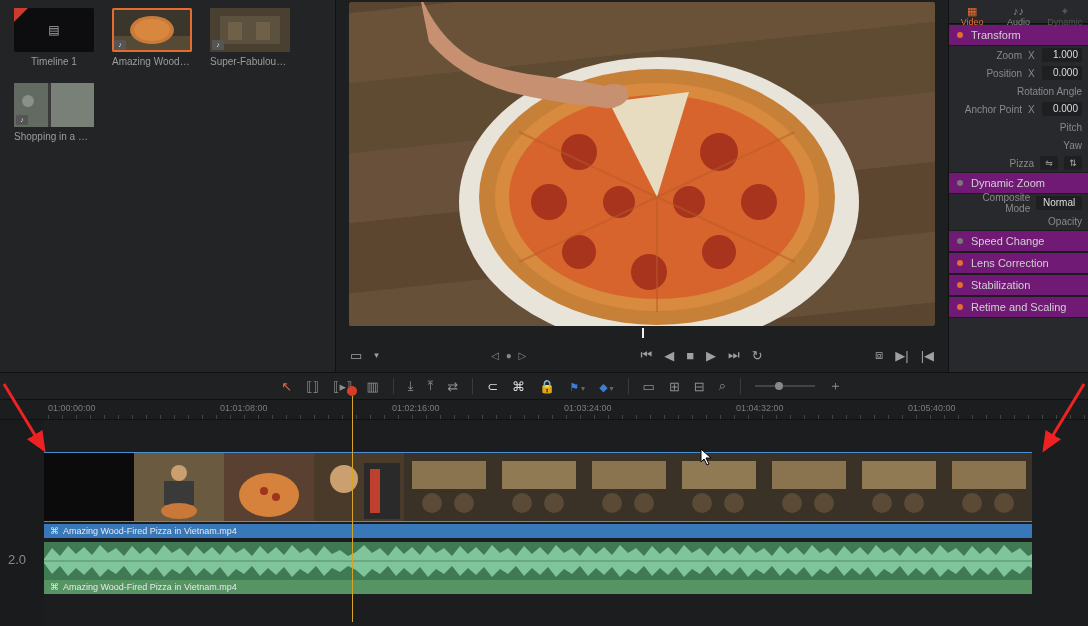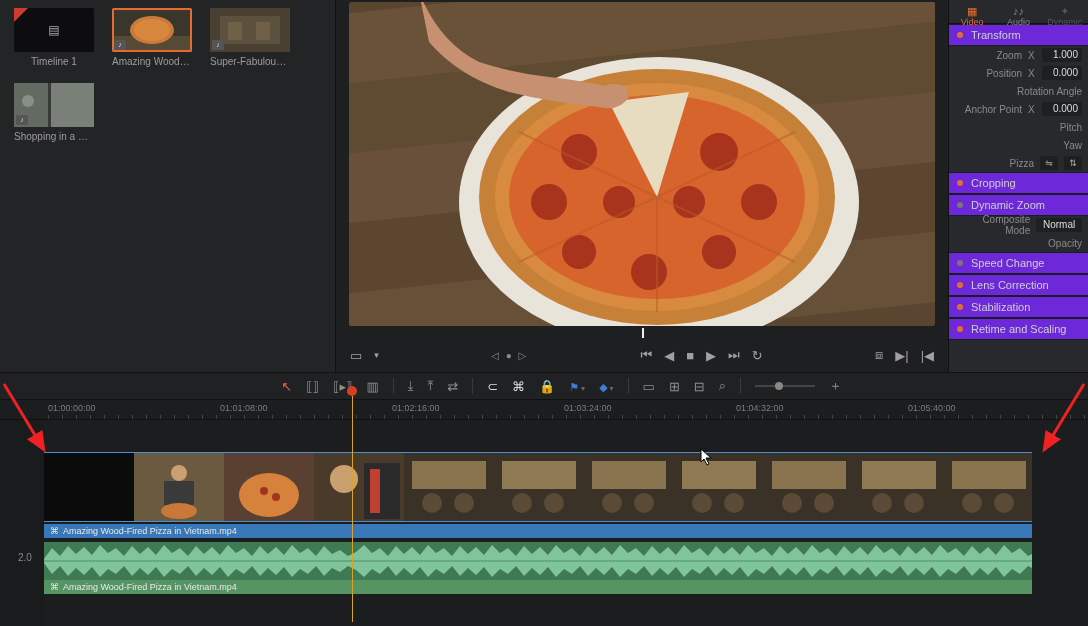--- a/index.html
+++ b/index.html
@@ -27,21 +27,21 @@
 .transport .grp { display:flex; gap:12px; align-items:center; }
 .tc-btn { color:#a0a0a0; font-size:13px; cursor:pointer; }
 .tc-dots { font-size:10px; color:#888; letter-spacing:2px; }
 
 
 .inspector { width:140px; background:#28292c; border-left:1px solid #111; font-size:11px; }
 .insp-tabs { display:flex; height:24px; border-bottom:1px solid #111; }
 .insp-tab { flex:1; text-align:center; line-height:12px; padding-top:6px; font-size:9px; color:#888; cursor:pointer; }
 .insp-tab.active { color:#e66b2e; }
 .insp-tab .ico { display:block; font-size:11px; line-height:10px; }
-.section-head { display:flex; align-items:center; height:22px; padding:0 8px; background:#6d28d9; border-top:1px solid #1b1c1e; border-bottom:1px solid #1b1c1e; }
+.section-head { display:flex; align-items:center; height:22px; padding:0 8px; background:#701a75; border-top:1px solid #1b1c1e; border-bottom:1px solid #1b1c1e; }
 .section-head .dot { width:6px; height:6px; border-radius:50%; background:#e66b2e; margin-right:8px; }
 .section-head .dot.off { background:#777; }
 .section-head .title { font-size:11px; color:#d0d0d0; }
 .prop-row { display:flex; align-items:center; height:18px; padding:0 6px; justify-content:flex-end; gap:6px; }
 .prop-row .plabel { font-size:10px; color:#8a8a8a; text-align:right; }
 .prop-row .axis { font-size:10px; color:#8a8a8a; width:8px; }
 .prop-row .valbox { width:40px; height:14px; background:#1e1f21; border-radius:2px; font-size:10px; color:#ddd; text-align:right; padding:0 4px; line-height:14px; }
 .prop-row .iconbtn { width:18px; height:14px; background:#1e1f21; border-radius:2px; font-size:9px; color:#aaa; text-align:center; line-height:14px; }
 
 
@@ -58,21 +58,21 @@
 
 .timeline { position:relative; background:#1c1d1f; }
 .ruler { height:20px; position:relative; background:#1c1d1f; border-bottom:1px solid #111; }
 .ruler .tick { position:absolute; top:3px; font-size:9px; color:#7d7d7d; }
 .ruler .hash { position:absolute; bottom:0; height:4px; border-left:1px solid #444; }
 .playhead { position:absolute; top:-14px; width:10px; height:10px; background:#d63e2a; border-radius:50%; transform:translateX(-5px); z-index:5; }
 .playline { position:absolute; top:-4px; width:1px; height:226px; background:#d6a429; z-index:5; }
 
 .tracks { position:relative; height:206px; }
 .gutter { position:absolute; left:0; top:0; width:44px; height:100%; background:#1a1b1d; }
-.gutter .gl { position:absolute; left:18px; font-size:10px; color:#8a8a8a; }
+.gutter .gl { position:absolute; left:8px; font-size:13px; color:#8a8a8a; }
 
 .track-video { position:absolute; left:44px; top:32px; height:70px; background:#111; border:1px solid #4a90d9; border-right:none; border-left:none; overflow:hidden; }
 .track-video .clip-thumbs { display:flex; height:70px; }
 .track-video .ct { flex:none; width:90px; height:70px; background:#2a2a2a; }
 .track-video .ct svg { display:block; width:100%; height:100%; }
 
 .video-label { position:absolute; left:44px; top:104px; height:14px; background:#3878b8; font-size:9px; color:#e8e8e8; line-height:14px; padding:0 6px; display:flex; align-items:center; gap:4px; }
 .audio-label { position:absolute; left:44px; top:160px; height:14px; background:#569463; font-size:9px; color:#e8e8e8; line-height:14px; padding:0 6px; display:flex; align-items:center; gap:4px; }
 .link-ico { font-size:9px; }
 
@@ -252,24 +252,20 @@
     </div>
     <div class="prop-row">
       <span class="plabel">Yaw</span>
     </div>
     <div class="prop-row">
       <span class="plabel">Pizza</span>
       <span class="iconbtn">⇋</span>
       <span class="iconbtn">⇅</span>
     </div>
 
-    <div class="section-head">
-      <span class="dot"></span>
-      <span class="title">Cropping</span>
-    </div>
     <div class="section-head">
       <span class="dot off"></span>
       <span class="title">Dynamic Zoom</span>
     </div>
     <div class="prop-row">
       <span class="plabel">Composite Mode</span>
       <span class="valbox" style="width:46px;text-align:center;">Normal</span>
     </div>
     <div class="prop-row">
       <span class="plabel">Opacity</span>

